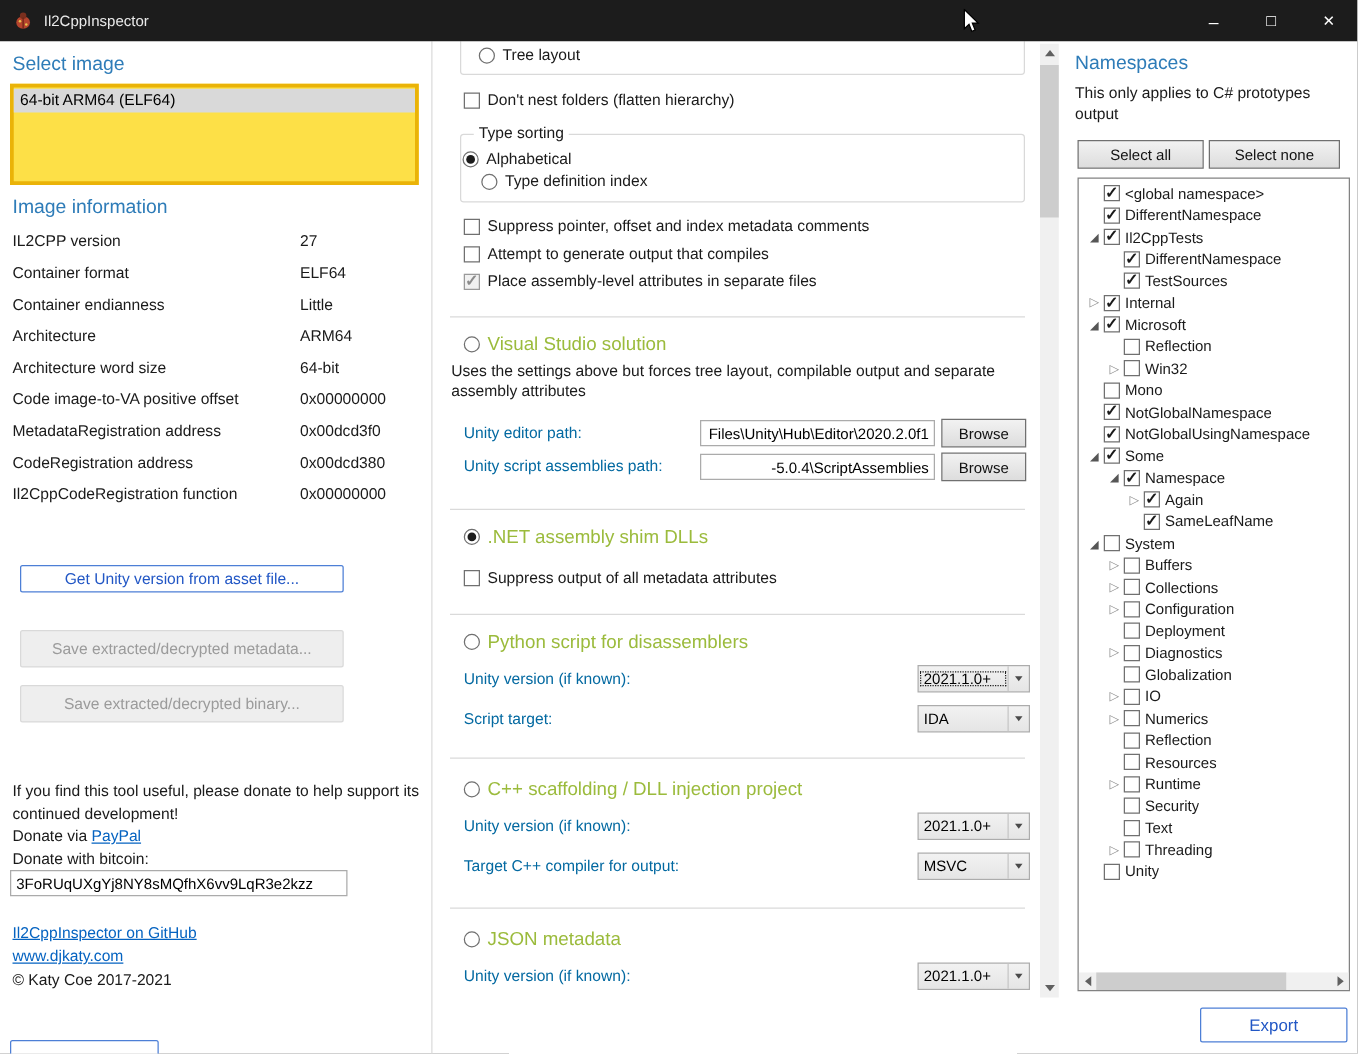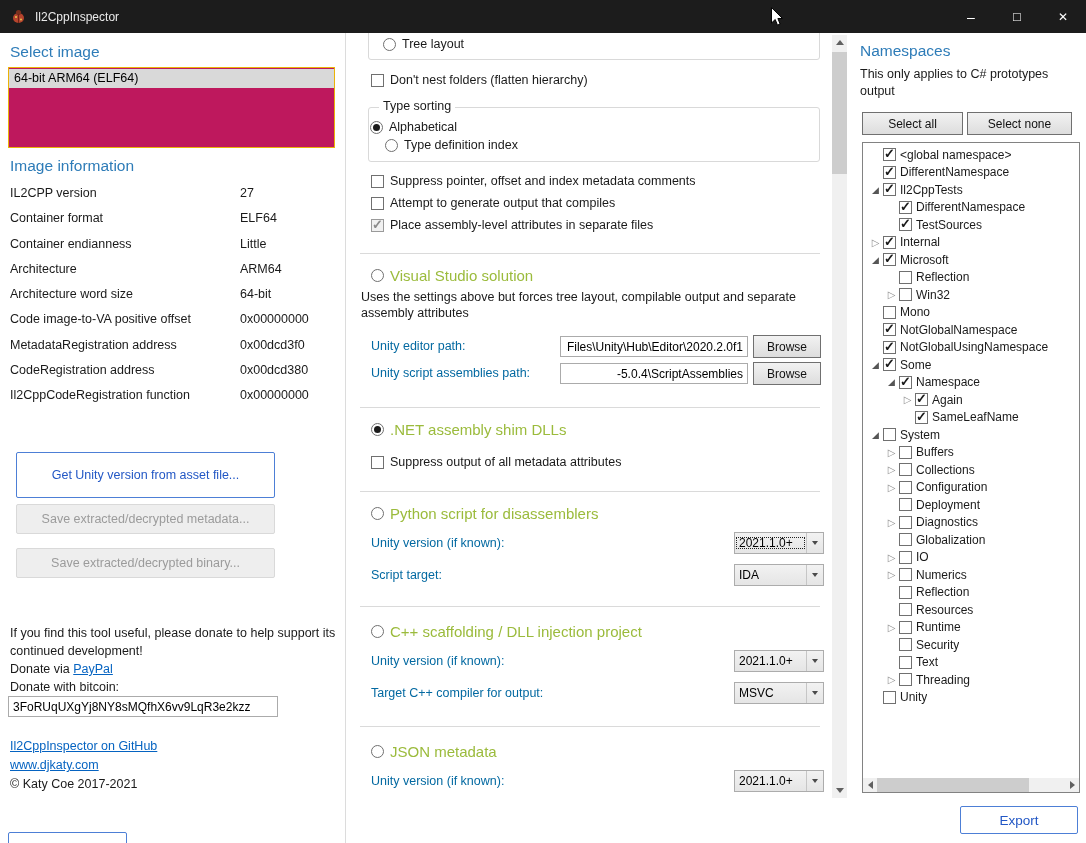--- a/index.html
+++ b/index.html
@@ -37,21 +37,21 @@
   .big-blue { font-size:13.5px; }
   .disabled-btn { position:absolute; background:#eeeeee; border:1px solid #d9d9d9; border-radius:2px; color:#9b9b9b; font-family:inherit; font-size:12.5px; text-align:center; }
   .link { color:var(--link); text-decoration:underline; cursor:pointer; }
   .divider-h { position:absolute; height:1px; background:#dadada; }
   .divider-v { position:absolute; width:1px; background:#dcdcdc; }
   .groupbox { position:absolute; border:1px solid #d9d9d9; border-radius:3px; }
   .groupbox-label { position:absolute; top:-9px; left:10px; background:#fff; padding:0 4px; font-size:12.5px; color:#1a1a1a; }
 
   
   .left-panel { position:absolute; left:0; top:33px; width:345px; height:810px; }
-  .listbox { position:absolute; left:8px; top:34px; width:327px; height:81px; border:1px solid #eab308; background:#be185d; padding-top:1px; }
+  .listbox { position:absolute; left:8px; top:34px; width:327px; height:81px; border:3px solid #eab308; background:#fde047; padding-top:1px; }
   .listbox-item { height:19px; line-height:19px; padding-left:5px; font-size:12.5px; }
   .listbox-item.selected { background:#d9d9d9; }
   .info-grid { position:absolute; left:10px; top:153px; width:328px; display:grid; grid-template-columns:230px 1fr; row-gap:11.3px; font-size:12.5px; color:#1a1a1a; }
   .donate-text { position:absolute; left:10px; top:591px; width:332px; font-size:12.5px; line-height:18px; color:#1a1a1a; }
   .small-text { position:absolute; font-size:12.5px; color:#1a1a1a; white-space:nowrap; }
 
   
   .center-panel { position:absolute; left:345px; top:33px; width:503px; height:767px; overflow:hidden; }
   .desc-text { position:absolute; font-size:12.5px; line-height:16px; color:#1a1a1a; }
 
@@ -140,21 +140,21 @@
         <div>Code image-to-VA positive offset</div>
         <div>0x00000000</div>
         <div>MetadataRegistration address</div>
         <div>0x00dcd3f0</div>
         <div>CodeRegistration address</div>
         <div>0x00dcd380</div>
         <div>Il2CppCodeRegistration function</div>
         <div>0x00000000</div>
       </div>
 
-    <button class="blue-btn" style="left:16px; top:419px; width:259px; height:46px;">Get Unity version from asset file...</button>
+    <button class="blue-btn" style="left:16px; top:419px; width:259px; height:22px;">Get Unity version from asset file...</button>
     <button class="disabled-btn" style="left:16px; top:471px; width:259px; height:30px;">Save extracted/decrypted metadata...</button>
     <button class="disabled-btn" style="left:16px; top:515px; width:259px; height:30px;">Save extracted/decrypted binary...</button>
 
     <div class="donate-text">If you find this tool useful, please donate to help support its continued development!</div>
     <div class="small-text" style="left:10px; top:629px;">
       <span>Donate via </span><span class="link">PayPal</span>
     </div>
     <div class="small-text" style="left:10px; top:647px;">Donate with bitcoin:</div>
     <div class="textbox" style="left:8px; top:663px; width:270px;">
       <span>3FoRUqUXgYj8NY8sMQfhX6vv9LqR3e2kzz</span>

